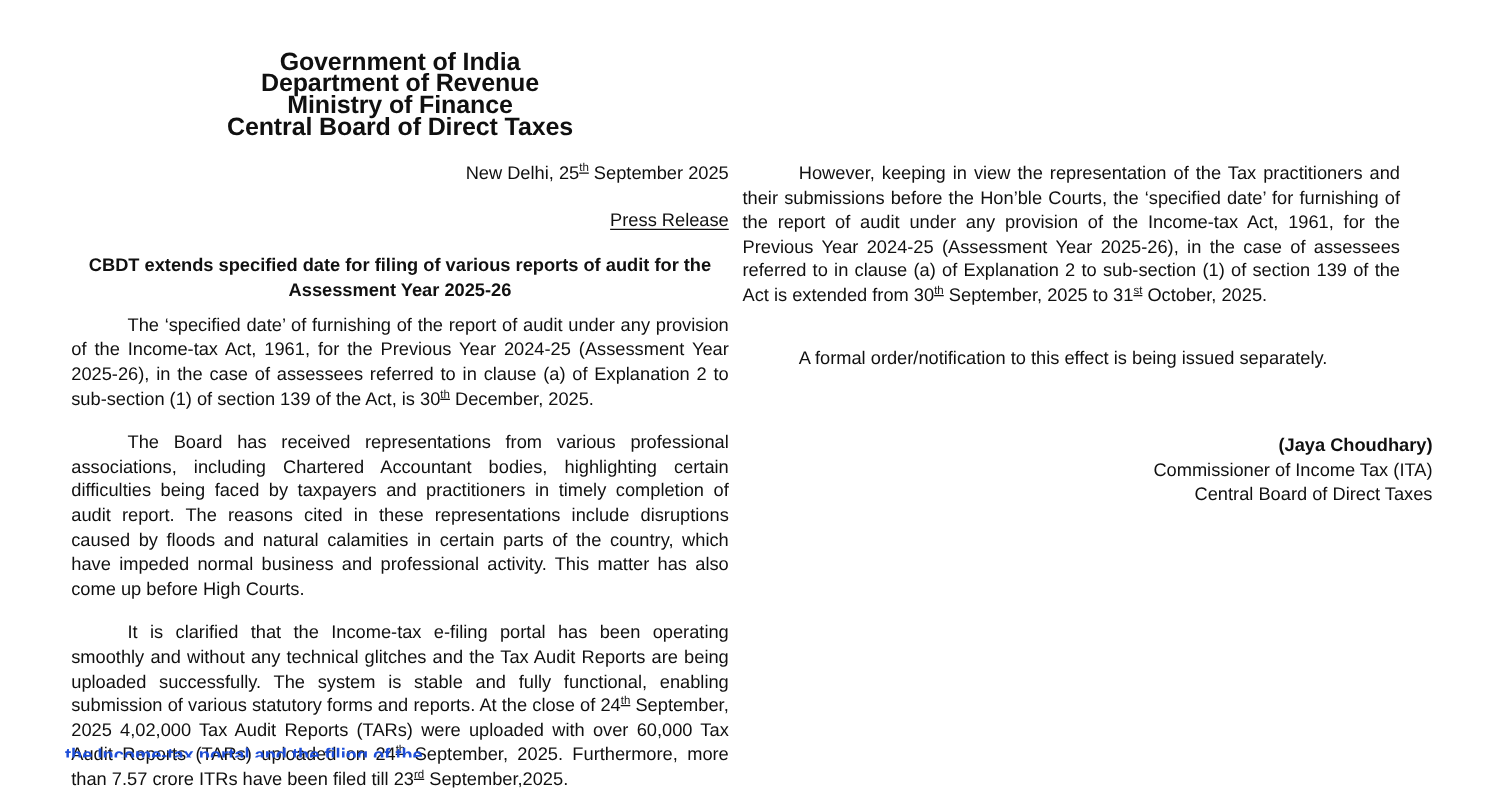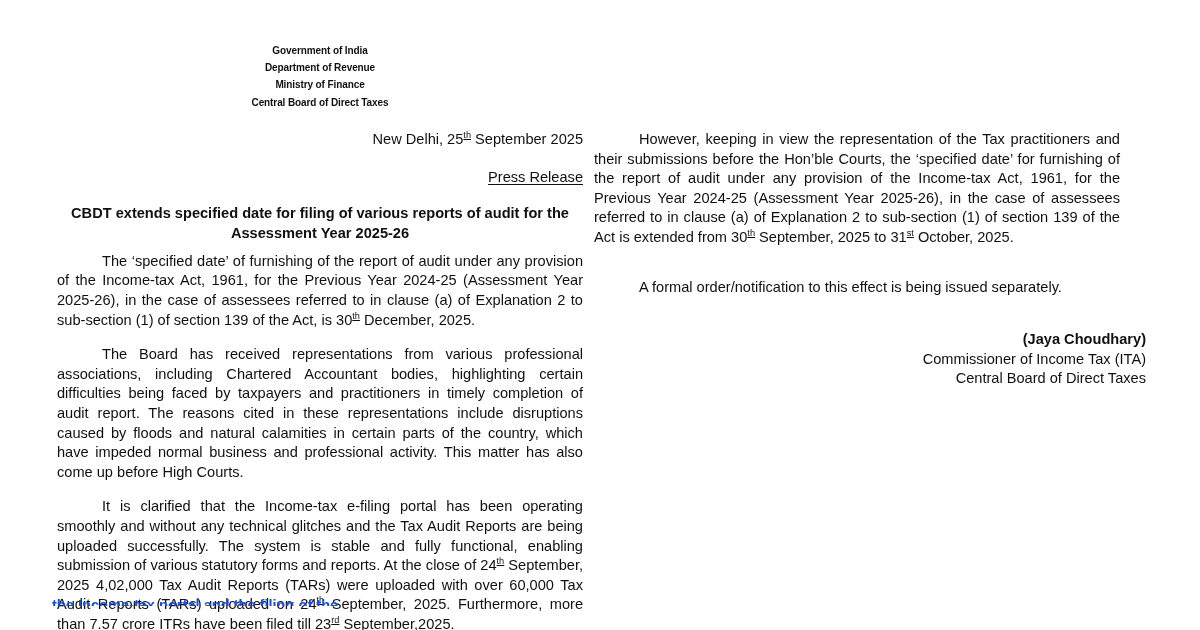--- a/index.html
+++ b/index.html
@@ -23,21 +23,21 @@
   }
 
   
   .masthead {
     position: absolute;
     left: 57px;
     top: 42px;
     width: 526px;
     text-align: center;
     font-weight: bold;
-    font-size: 10px;
+    font-size: 20px;
     line-height: 17.2px;
     letter-spacing: -0.1px;
   }
   .masthead div { white-space: nowrap; }
 
   
   .col {
     position: absolute;
     width: 526px;
     font-size: 14.6px;
@@ -86,21 +86,21 @@
     vertical-align: super;
     line-height: 0;
     text-decoration: underline;
     text-underline-offset: 1px;
   }
 
   
   .signature {
     position: absolute;
     left: 620px;
-    top: 330px;
+    top: 348px;
     width: 526px;
     text-align: right;
     font-size: 14.6px;
     line-height: 19.6px;
   }
   .signature .name { font-weight: bold; }
 
   
   .clipped-line {
     position: absolute;

